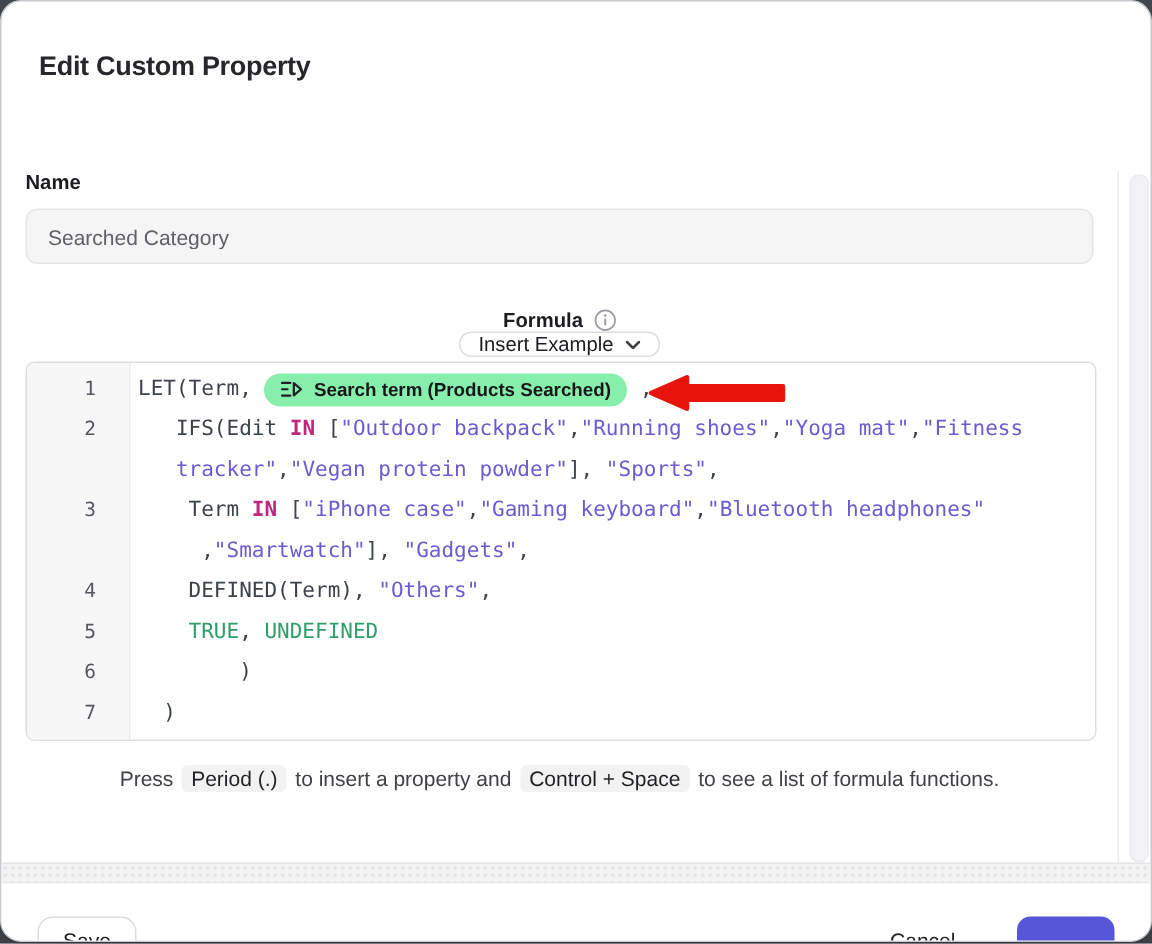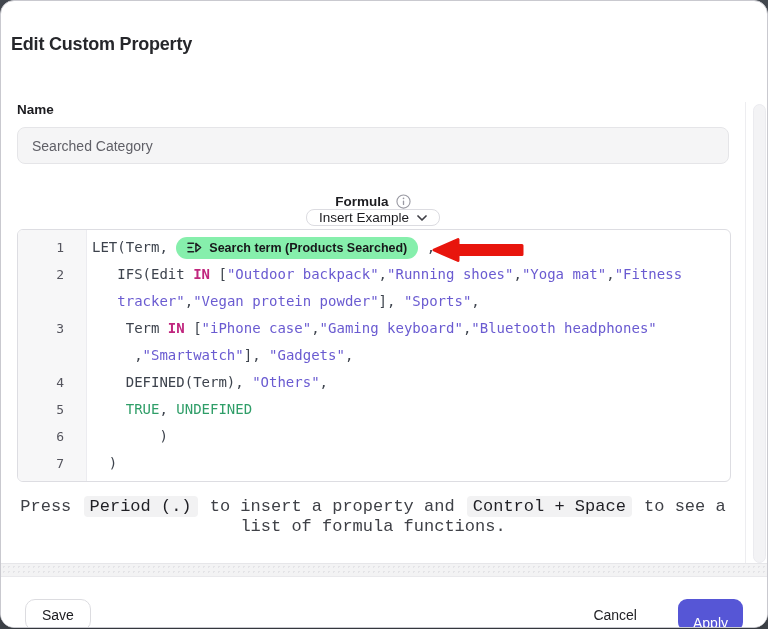--- a/index.html
+++ b/index.html
@@ -9,27 +9,27 @@
     font-family:"Liberation Sans", sans-serif;
     -webkit-font-smoothing:antialiased;
   }
   .dialog{
     position:absolute;left:0;top:0;width:766px;height:626px;
     background:#ffffff;border:1px solid #c9c9cf;border-radius:14px;
     box-shadow:0 10px 30px rgba(0,0,0,.35);
     overflow:hidden;
   }
   
-  .header{height:75px;padding:0 10px;display:flex;align-items:center;box-sizing:border-box;padding-top:12px;}
+  .header{height:75px;padding:0 25px;display:flex;align-items:center;box-sizing:border-box;padding-top:12px;}
   .title{font-size:18px;font-weight:700;color:#26272b;letter-spacing:-.2px;}
 
   
   .content{position:relative;height:461px;box-sizing:border-box;}
   .content-inner{padding:0 16px;width:744px;box-sizing:border-box;}
-  .field-label{display:block;font-size:13.5px;font-weight:700;color:#1c1c20;margin-top:26px;}
+  .field-label{display:block;font-size:13.5px;font-weight:700;color:#1c1c20;margin-top:38px;}
   .name-input{
     margin-top:10px;width:712px;height:37px;box-sizing:border-box;
     background:#f5f5f6;border:1px solid #e5e5e8;border-radius:8px;
     padding:14px 14px;font-size:14px;color:#606067;outline:none;
     font-family:"Liberation Sans", sans-serif;
   }
   .formula-row{margin-top:29px;height:29px;display:flex;align-items:center;justify-content:space-between;flex-direction:column;}
   .formula-label-wrap{display:flex;align-items:center;gap:7px;}
   .info-icon{display:inline-flex;margin-top:1px;}
   .insert-example-btn{
@@ -67,21 +67,21 @@
   .chip{
     display:inline-flex;align-items:center;gap:7px;height:22px;padding:0 11px;
     background:#86efac;border-radius:11px;
     font-family:"Liberation Sans", sans-serif;font-size:12.5px;font-weight:600;color:#17171a;
     line-height:22px;white-space:nowrap;cursor:pointer;
   }
   .red-arrow{position:absolute;left:412px;top:7px;z-index:3;}
 
   
   .hint{
-    margin-top:15px;text-align:center;font-size:17px;color:#3f4147;line-height:20px;font-family:Liberation Mono, monospace;
+    margin-top:15px;text-align:center;font-size:14px;color:#3f4147;line-height:20px;
   }
   .kbd{
     background:#f2f2f3;border-radius:4px;padding:1px 6px;margin:0 2px;
     color:#1f1f24;font-weight:500;
   }
 
   
   .gutter-line{position:absolute;left:744px;top:0;bottom:0;width:1px;background:#ededf0;}
   .scroll-thumb{
     position:absolute;left:752px;top:2px;bottom:0;width:13px;

